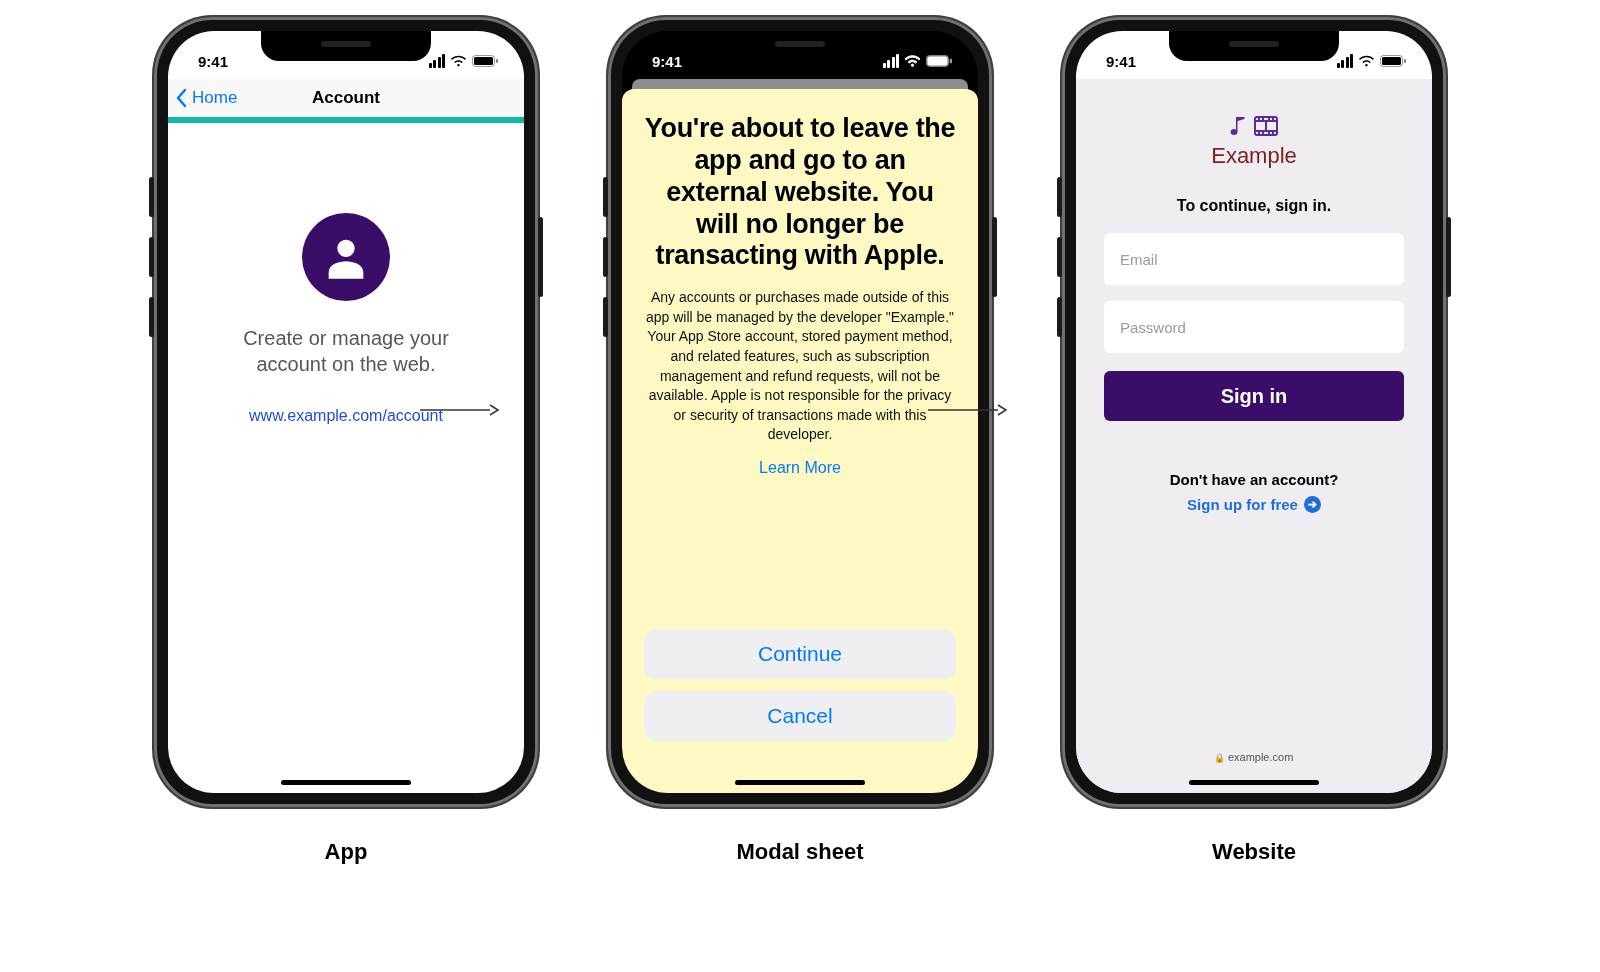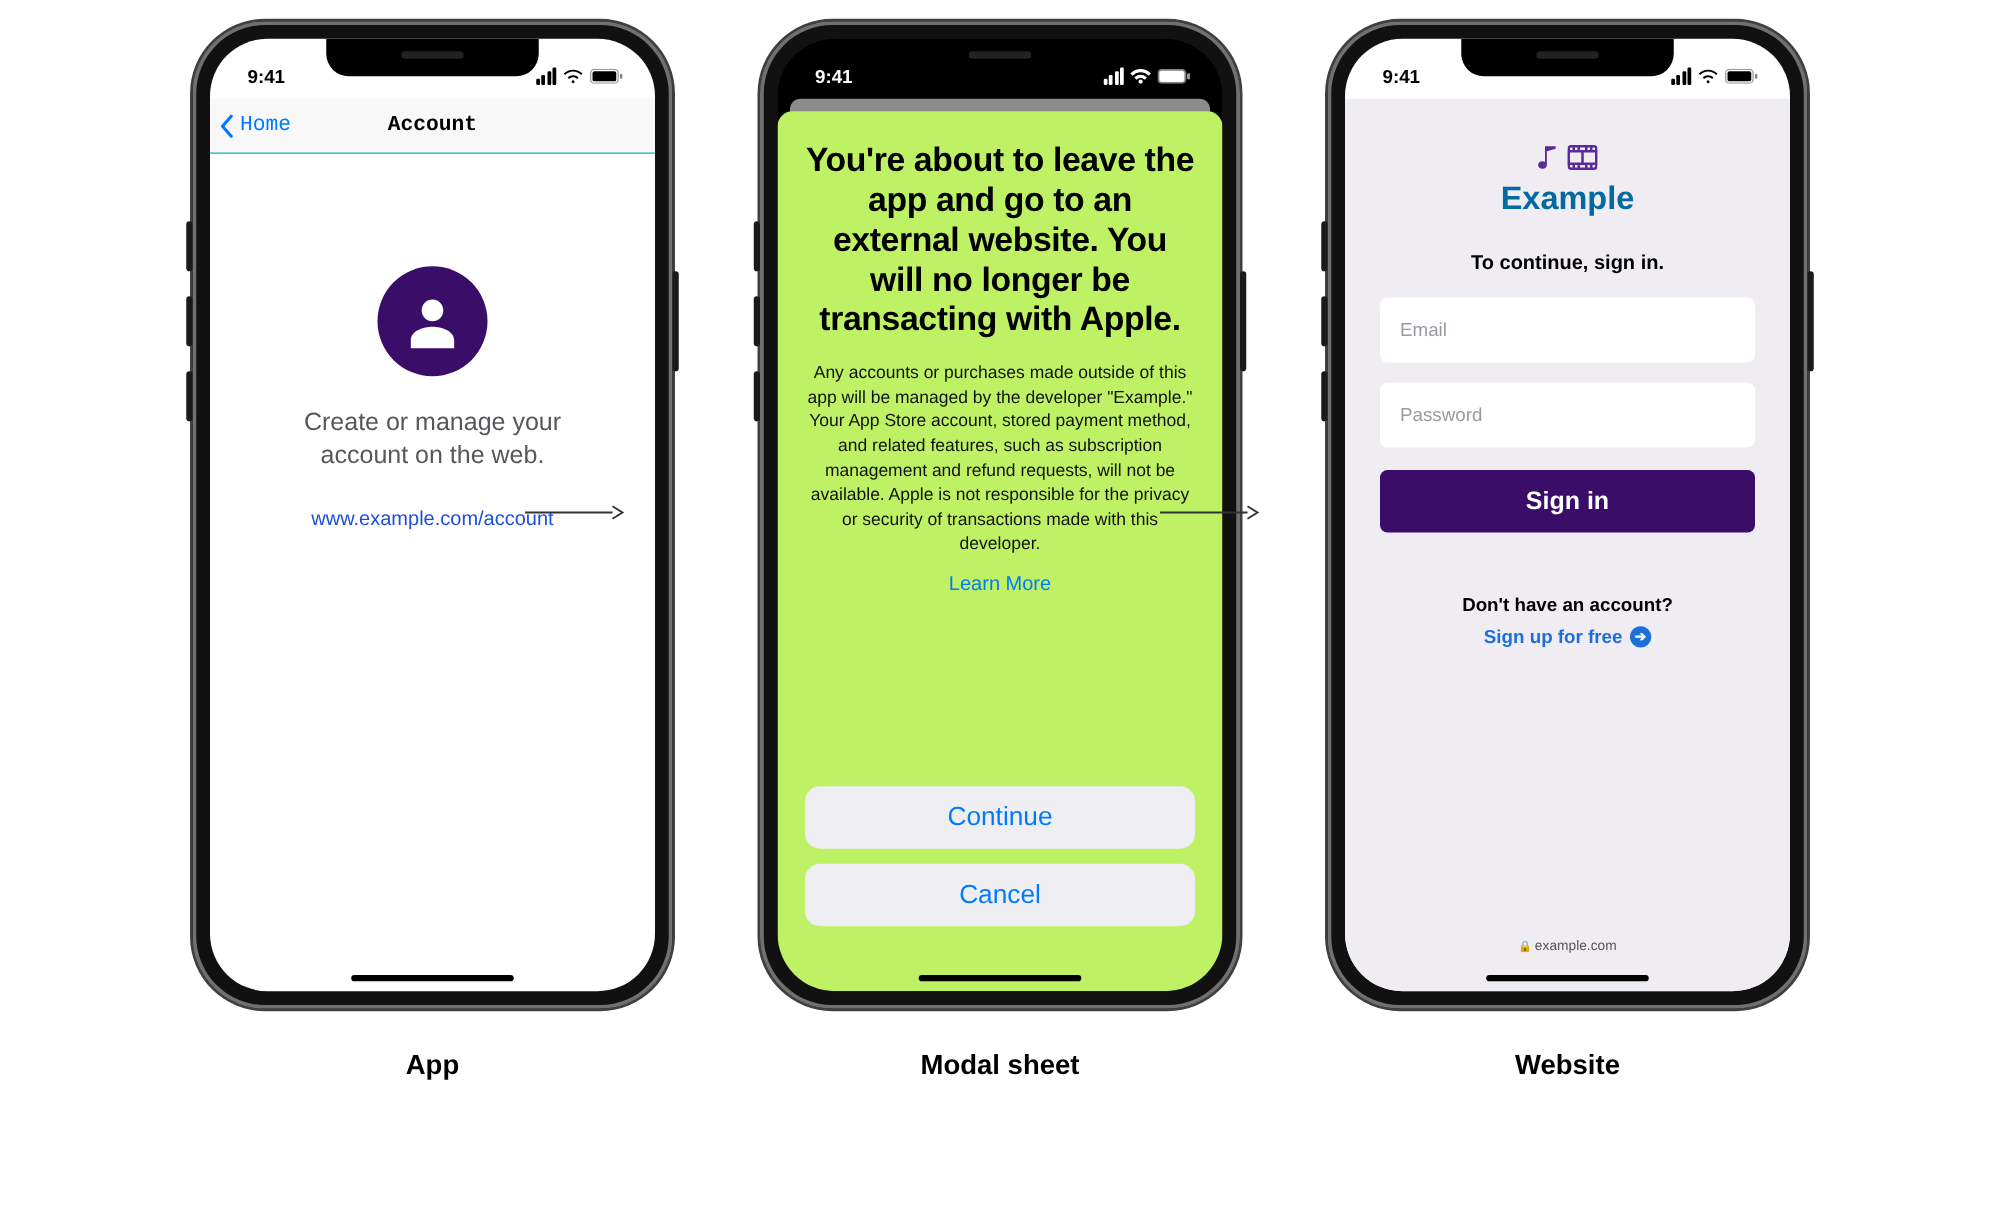--- a/index.html
+++ b/index.html
@@ -86,23 +86,22 @@
   .home-indicator {
     position: absolute; bottom: 8px; left: 50%; transform: translateX(-50%);
     width: 130px; height: 5px; background: #000; border-radius: 3px;
   }
 
   
   .app-nav {
     height: 44px;
     display: flex; align-items: center; justify-content: center;
     position: relative;
-    border-bottom: 1px solid #14b8a6;
+    border-bottom: 6px solid #14b8a6;
     background: #f8f8f8;
-    font-family: Liberation Mono, monospace;
   }
   .app-nav-back {
     position: absolute; left: 8px; top: 0; bottom: 0;
     display: flex; align-items: center;
     color: #007aff; font-size: 17px;
   }
   .chevron-left {
     width: 12px; height: 20px; margin-right: 4px;
   }
   .app-nav-title { font-size: 17px; font-weight: 600; color: #000; }
@@ -123,21 +122,21 @@
   .app-link { color: #1d4ed8; font-size: 16px; font-weight: 400; }
 
   
   .modal-bg { background: #000; height: 100%; }
   .modal-strip {
     position: absolute; top: 48px; left: 10px; right: 10px;
     height: 12px; background: #8c8c8c; border-radius: 8px 8px 0 0;
   }
   .modal-sheet {
     position: absolute; top: 58px; left: 0; right: 0; bottom: 0;
-    background: #bef264; border-radius: 12px 12px 0 0;
+    background: #fef9c3; border-radius: 12px 12px 0 0;
     padding: 24px 22px 0;
     display: flex; flex-direction: column;
   }
   .modal-title {
     font-size: 27px; font-weight: 700; line-height: 1.18;
     letter-spacing: -0.3px; text-align: center; margin-bottom: 16px;
   }
   .modal-body {
     font-size: 14px; line-height: 1.4; text-align: center;
     color: #111; margin-bottom: 14px;
@@ -156,21 +155,21 @@
   
   .site-body {
     background: #efecf2; height: calc(100% - 48px);
     padding: 36px 28px 0; text-align: center; position: relative;
   }
   .site-logo-row {
     display: flex; align-items: center; justify-content: center; gap: 6px;
     margin-bottom: 6px;
   }
   .site-logo-row svg { fill: #5d2a9a; }
-  .site-brand { font-size: 26px; font-weight: 700; color: #0369a1; margin-bottom: 28px; }
+  .site-brand { font-size: 22px; font-weight: 400; color: #7f1d1d; margin-bottom: 28px; }
   .site-prompt { font-size: 16px; font-weight: 700; color: #000; margin-bottom: 18px; }
   .site-input {
     width: 100%; height: 52px; background: #fff; border: none;
     border-radius: 6px; margin-bottom: 16px; padding: 0 16px;
     font-size: 15px; color: #333;
   }
   .site-input::placeholder { color: #9a9aa2; }
   .site-signin {
     width: 100%; height: 50px; background: #3a0d68; color: #fff;
     border: none; border-radius: 6px; font-size: 20px; font-weight: 600;

